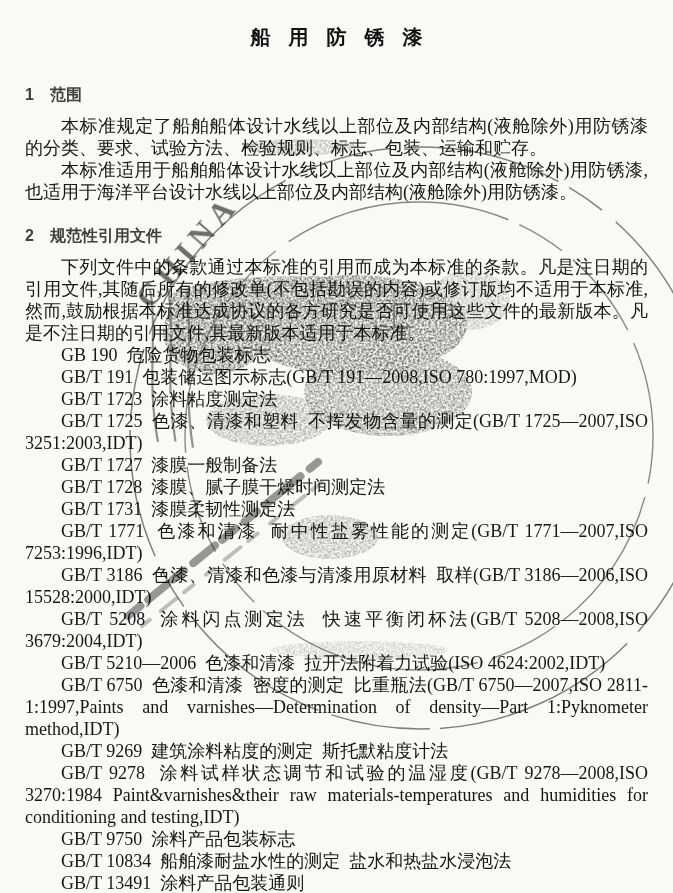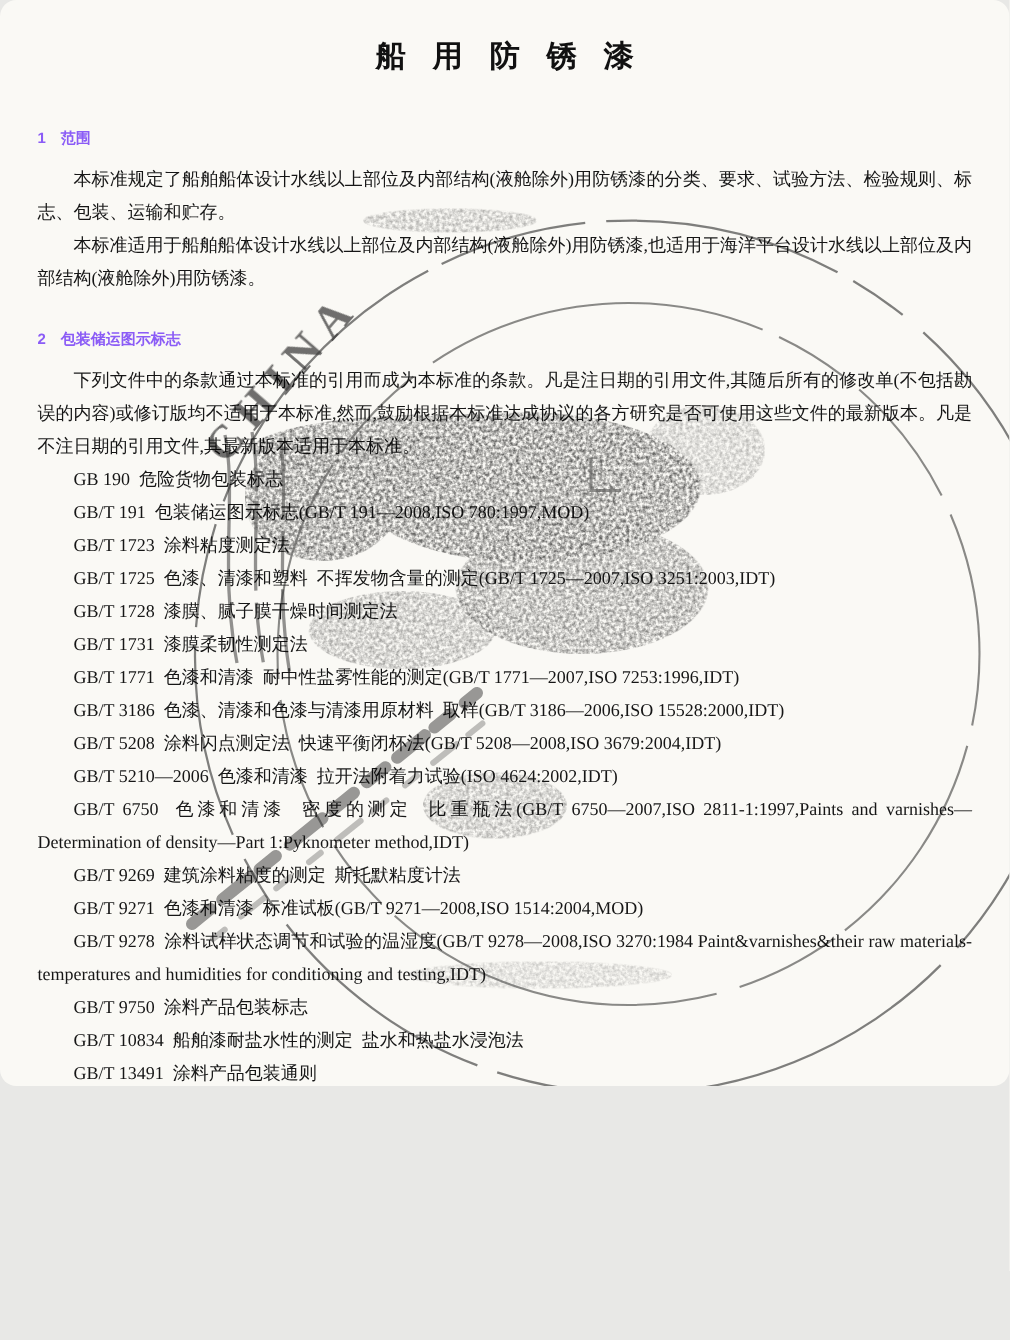--- a/index.html
+++ b/index.html
@@ -1,50 +1,49 @@
 <!DOCTYPE html>
 <html><head>
 <meta charset="utf-8">
 <style>
   html,body{margin:0;padding:0;}
   body{background:#e8e8e6;}
   .page{
     position:relative;
-    width:673px;height:724px;
+    width:673px;height:893px;
     margin:0;
     background:#faf9f5;
     box-sizing:border-box;
     padding:0 25px;
     overflow:hidden;
     color:#161616;
     font-family:"Liberation Serif","DejaVu Serif",serif;
-    border-radius:11px;
   }
   .doc-title{
     margin:24px 0 0 0;
     text-align:center;
     font-family:"Liberation Sans","DejaVu Sans",sans-serif;
     font-weight:bold;
     font-size:20px;
     letter-spacing:0.9em;
     text-indent:0.9em;
     color:#111;
   }
   h2.sec{
     font-family:"Liberation Sans","DejaVu Sans",sans-serif;
     font-weight:bold;
-    font-size:10px;
-    color:#8b5cf6;
+    font-size:16px;
+    color:#404040;
     margin:23px 0 9px 0;
   }
   h2.sec .sec-num{margin-right:1em;}
   #scope-heading{margin-top:34px;}
   p.body{
     margin:0;
-    font-size:12px;
+    font-size:18px;
     line-height:22px;
     text-align:justify;
     text-indent:2em;
   }
   .ref-list p.body{margin:0;}
   .watermark{
     position:absolute;
     left:0;top:0;width:673px;height:893px;
     pointer-events:none;
     mix-blend-mode:multiply;
@@ -60,52 +59,52 @@
   <section>
     <h2 class="sec" id="scope-heading">
       <span class="sec-num">1</span><span>范围</span>
     </h2>
     <p class="body">本标准规定了船舶船体设计水线以上部位及内部结构(液舱除外)用防锈漆的分类、要求、试验方法、检验规则、标志、包装、运输和贮存。</p>
     <p class="body">本标准适用于船舶船体设计水线以上部位及内部结构(液舱除外)用防锈漆,也适用于海洋平台设计水线以上部位及内部结构(液舱除外)用防锈漆。</p>
   </section>
 
   <section>
     <h2 class="sec">
-      <span class="sec-num">2</span><span>包装储运图示标志</span>
+      <span class="sec-num">2</span><span>规范性引用文件</span>
     </h2>
     <p class="body">下列文件中的条款通过本标准的引用而成为本标准的条款。凡是注日期的引用文件,其随后所有的修改单(不包括勘误的内容)或修订版均不适用于本标准,然而,鼓励根据本标准达成协议的各方研究是否可使用这些文件的最新版本。凡是不注日期的引用文件,其最新版本适用于本标准。</p>
     <div class="ref-list">
 
         <p class="body ref-item">GB 190&nbsp;&nbsp;危险货物包装标志</p>
 
         <p class="body ref-item">GB/T 191&nbsp;&nbsp;包装储运图示标志(GB/T 191—2008,ISO 780:1997,MOD)</p>
 
         <p class="body ref-item">GB/T 1723&nbsp;&nbsp;涂料粘度测定法</p>
 
         <p class="body ref-item">GB/T 1725&nbsp;&nbsp;色漆、清漆和塑料&nbsp;&nbsp;不挥发物含量的测定(GB/T 1725—2007,ISO 3251:2003,IDT)</p>
 
+        <p class="body ref-item">GB/T 1727&nbsp;&nbsp;漆膜一般制备法</p>
 
         <p class="body ref-item">GB/T 1728&nbsp;&nbsp;漆膜、腻子膜干燥时间测定法</p>
 
         <p class="body ref-item">GB/T 1731&nbsp;&nbsp;漆膜柔韧性测定法</p>
 
         <p class="body ref-item">GB/T 1771&nbsp;&nbsp;色漆和清漆&nbsp;&nbsp;耐中性盐雾性能的测定(GB/T 1771—2007,ISO 7253:1996,IDT)</p>
 
         <p class="body ref-item">GB/T 3186&nbsp;&nbsp;色漆、清漆和色漆与清漆用原材料&nbsp;&nbsp;取样(GB/T 3186—2006,ISO 15528:2000,IDT)</p>
 
         <p class="body ref-item">GB/T 5208&nbsp;&nbsp;涂料闪点测定法&nbsp;&nbsp;快速平衡闭杯法(GB/T 5208—2008,ISO 3679:2004,IDT)</p>
 
         <p class="body ref-item">GB/T 5210—2006&nbsp;&nbsp;色漆和清漆&nbsp;&nbsp;拉开法附着力试验(ISO 4624:2002,IDT)</p>
 
         <p class="body ref-item">GB/T 6750&nbsp;&nbsp;色漆和清漆&nbsp;&nbsp;密度的测定&nbsp;&nbsp;比重瓶法(GB/T 6750—2007,ISO 2811-1:1997,Paints and varnishes—Determination of density—Part 1:Pyknometer method,IDT)</p>
 
 
         <p class="body ref-item">GB/T 9269&nbsp;&nbsp;建筑涂料粘度的测定&nbsp;&nbsp;斯托默粘度计法</p>
 
-        <p class="body ref-item">GB/T 9271&nbsp;&nbsp;色漆和清漆&nbsp;&nbsp;标准试板(GB/T 9271—2008,ISO 1514:2004,MOD)</p>
 
         <p class="body ref-item">GB/T 9278&nbsp;&nbsp;涂料试样状态调节和试验的温湿度(GB/T 9278—2008,ISO 3270:1984 Paint&amp;varnishes&amp;their raw materials-temperatures and humidities for conditioning and testing,IDT)</p>
 
         <p class="body ref-item">GB/T 9750&nbsp;&nbsp;涂料产品包装标志</p>
 
 
         <p class="body ref-item">GB/T 10834&nbsp;&nbsp;船舶漆耐盐水性的测定&nbsp;&nbsp;盐水和热盐水浸泡法</p>
 
 
         <p class="body ref-item">GB/T 13491&nbsp;&nbsp;涂料产品包装通则</p>

